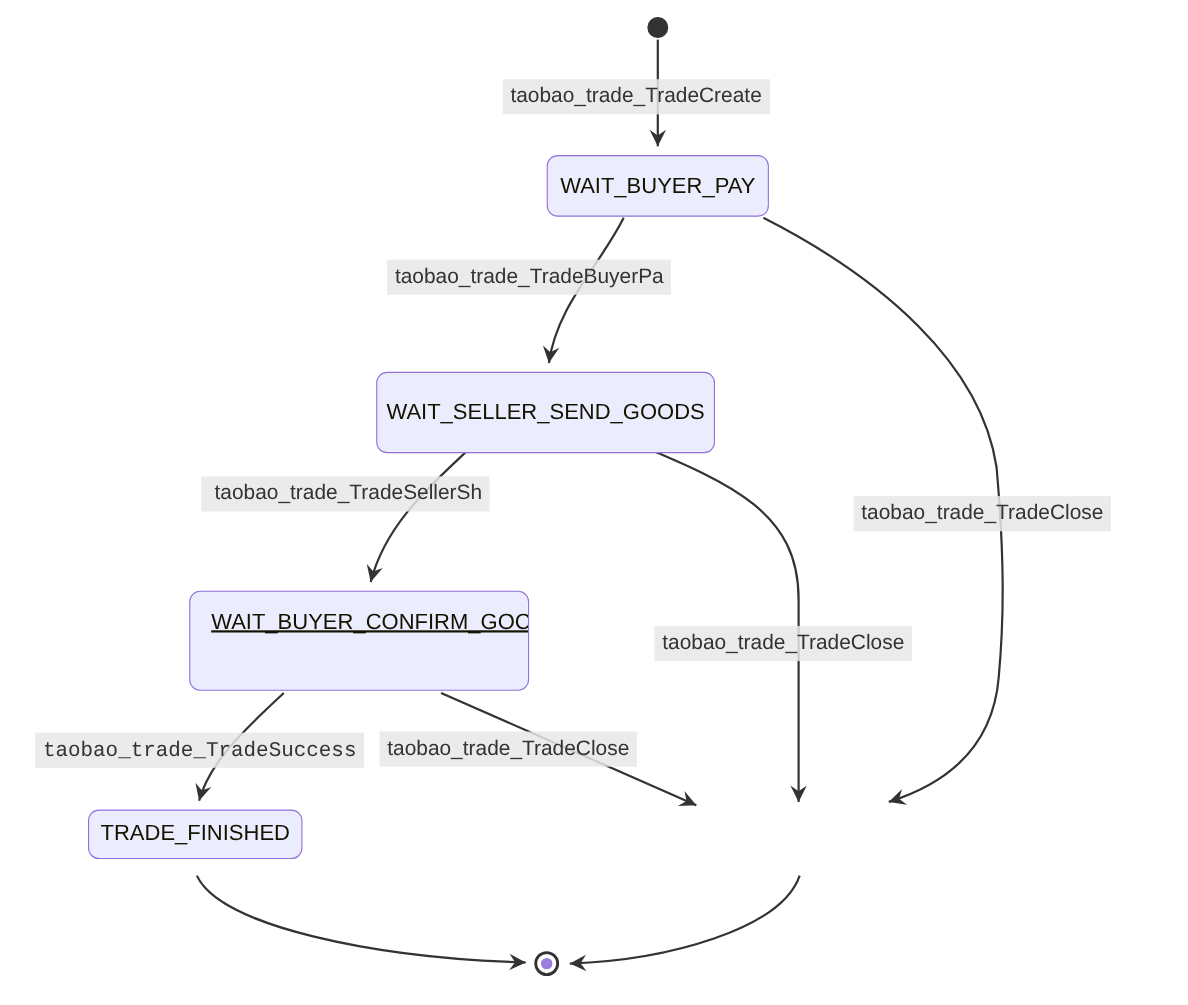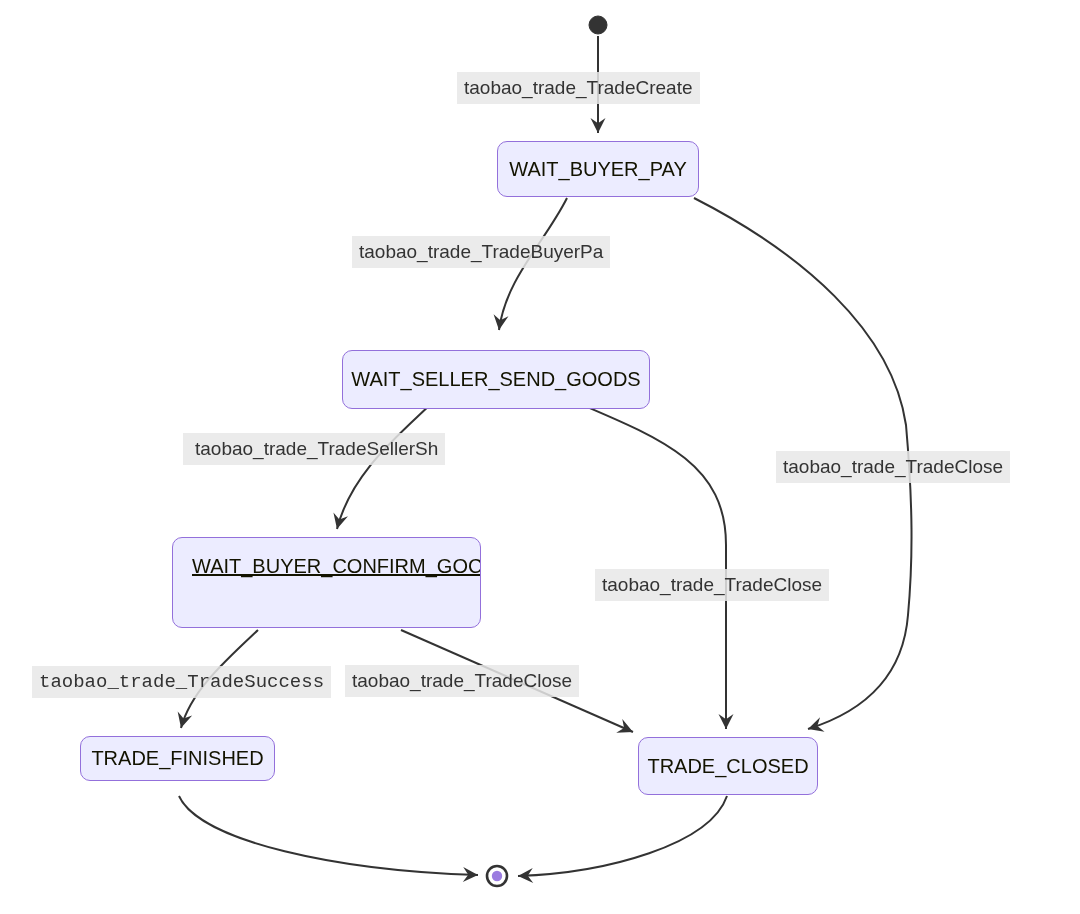--- a/index.html
+++ b/index.html
@@ -86,21 +86,20 @@
   <div class="edge-label" style="left:32px; top:666px;font-family:Liberation Mono, monospace;">taobao_trade_TradeSuccess</div>
 
   <div class="edge-label" style="left:345px; top:665px;">taobao_trade_TradeClose</div>
 
   <div class="edge-label" style="left:595px; top:569px;">taobao_trade_TradeClose</div>
 
   <div class="edge-label" style="left:776px; top:451px;">taobao_trade_TradeClose</div>
 
   <div class="state" style="left:497px; top:141px; width:202px; height:56px;">WAIT_BUYER_PAY</div>
 
-  <div class="state" style="left:342px; top:338px; width:308px; height:59px;margin-top:12px;">WAIT_SELLER_SEND_GOODS</div>
+  <div class="state" style="left:342px; top:338px; width:308px; height:74px;">WAIT_SELLER_SEND_GOODS</div>
 
   <div class="state tall" style="left:172px; top:537px; width:309px; height:91px;">WAIT_BUYER_CONFIRM_GOC</div>
 
   <div class="state" style="left:80px; top:736px; width:195px; height:45px;">TRADE_FINISHED</div>
 
-  <div class="state" style="left:638px; top:737px; width:180px; height:58px;">TRADE_CLOSED</div>
 
 </div>
 
 </body></html>

